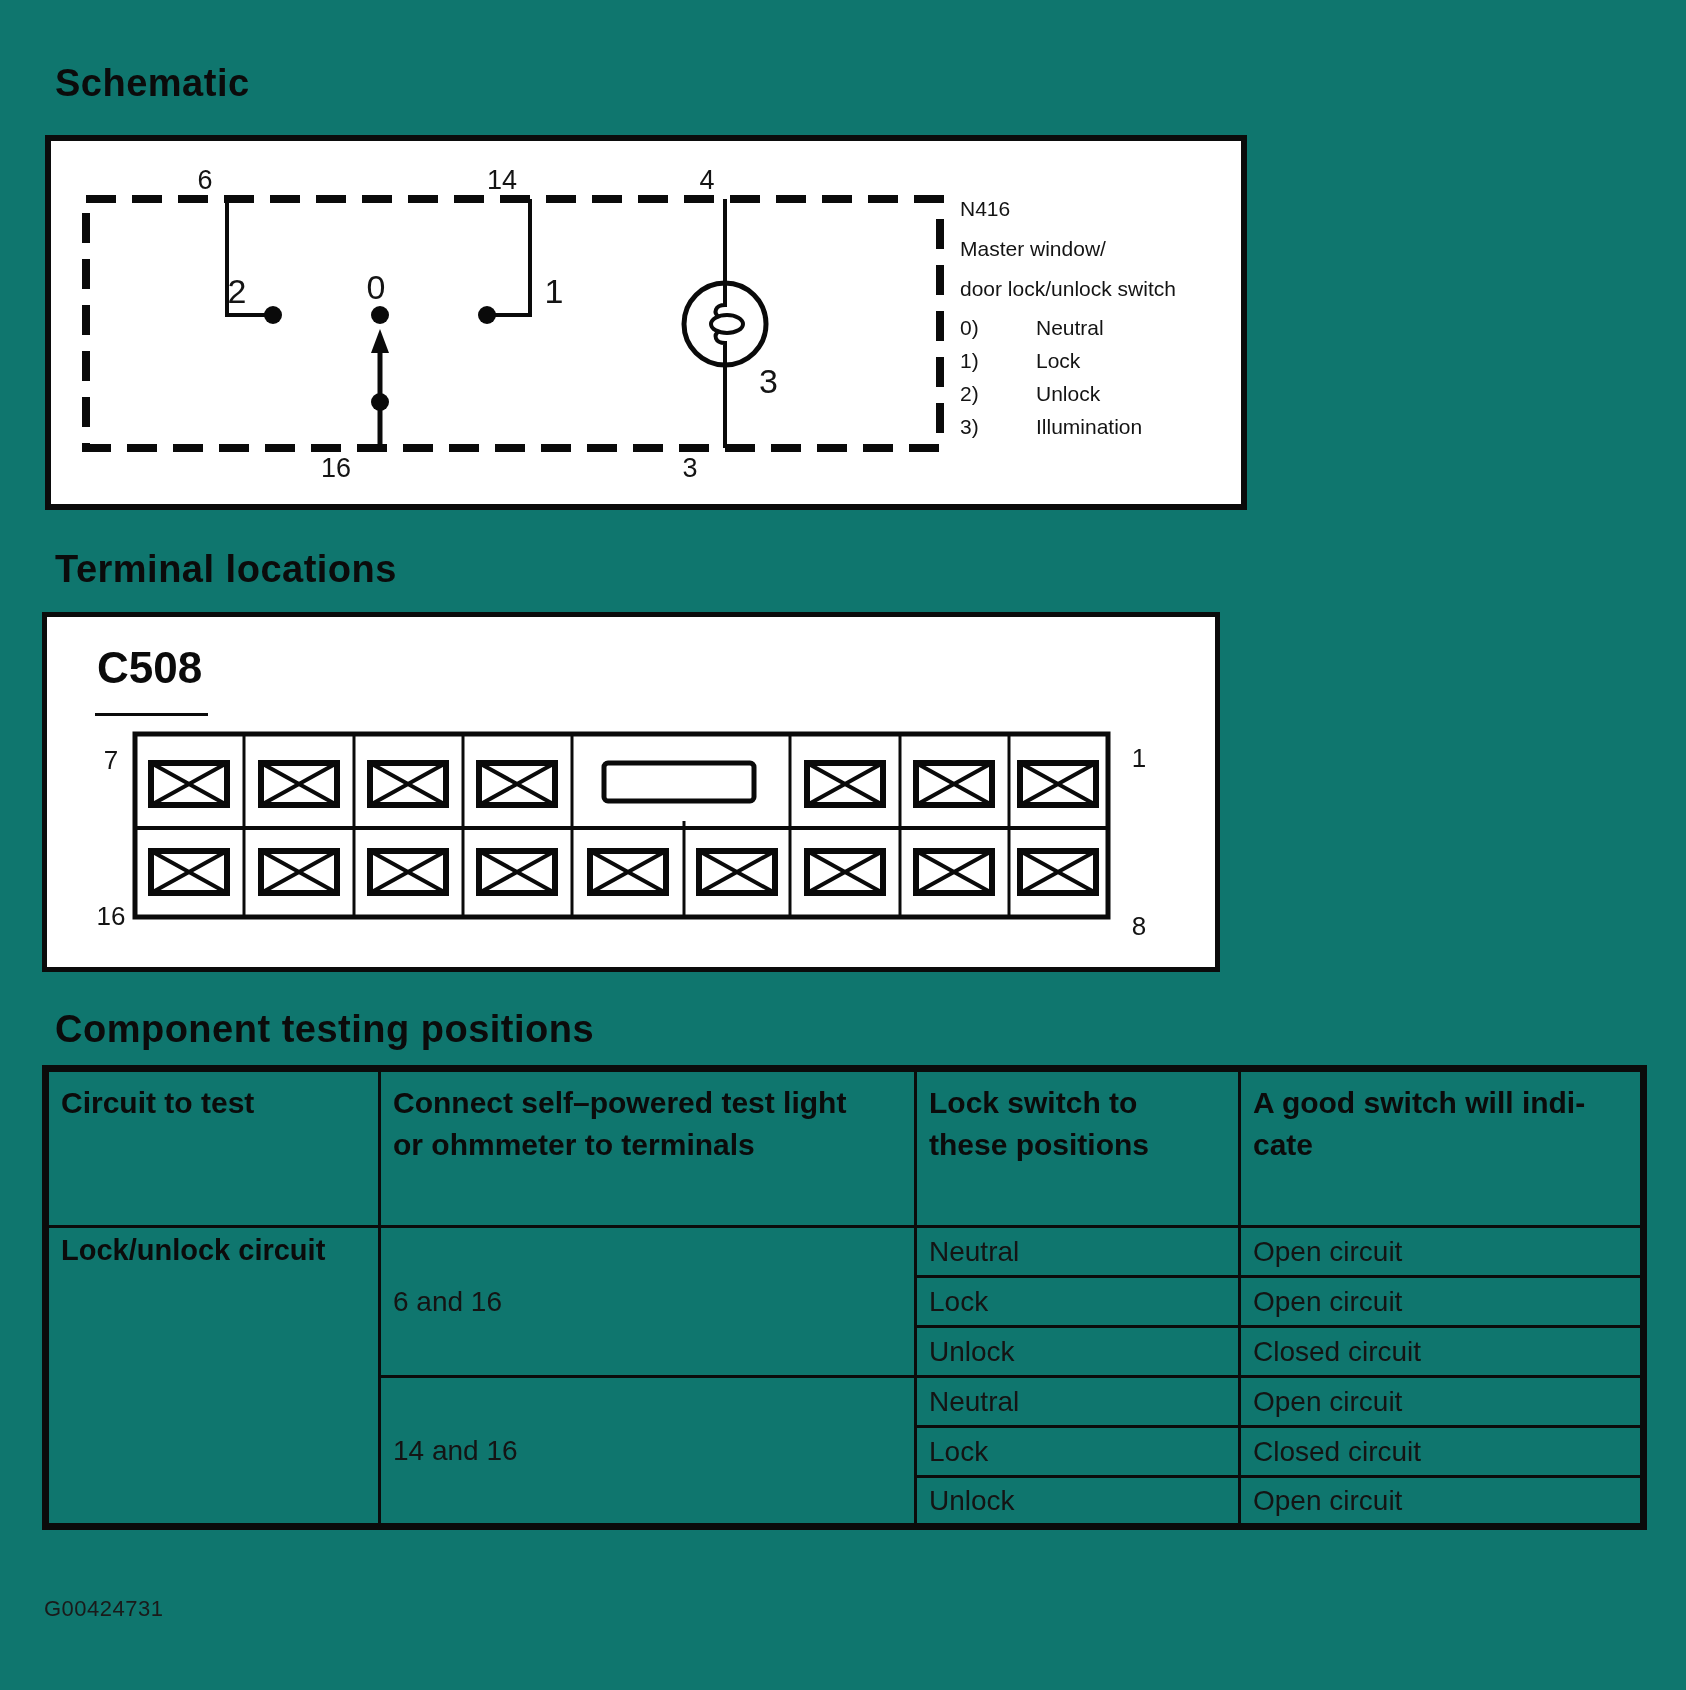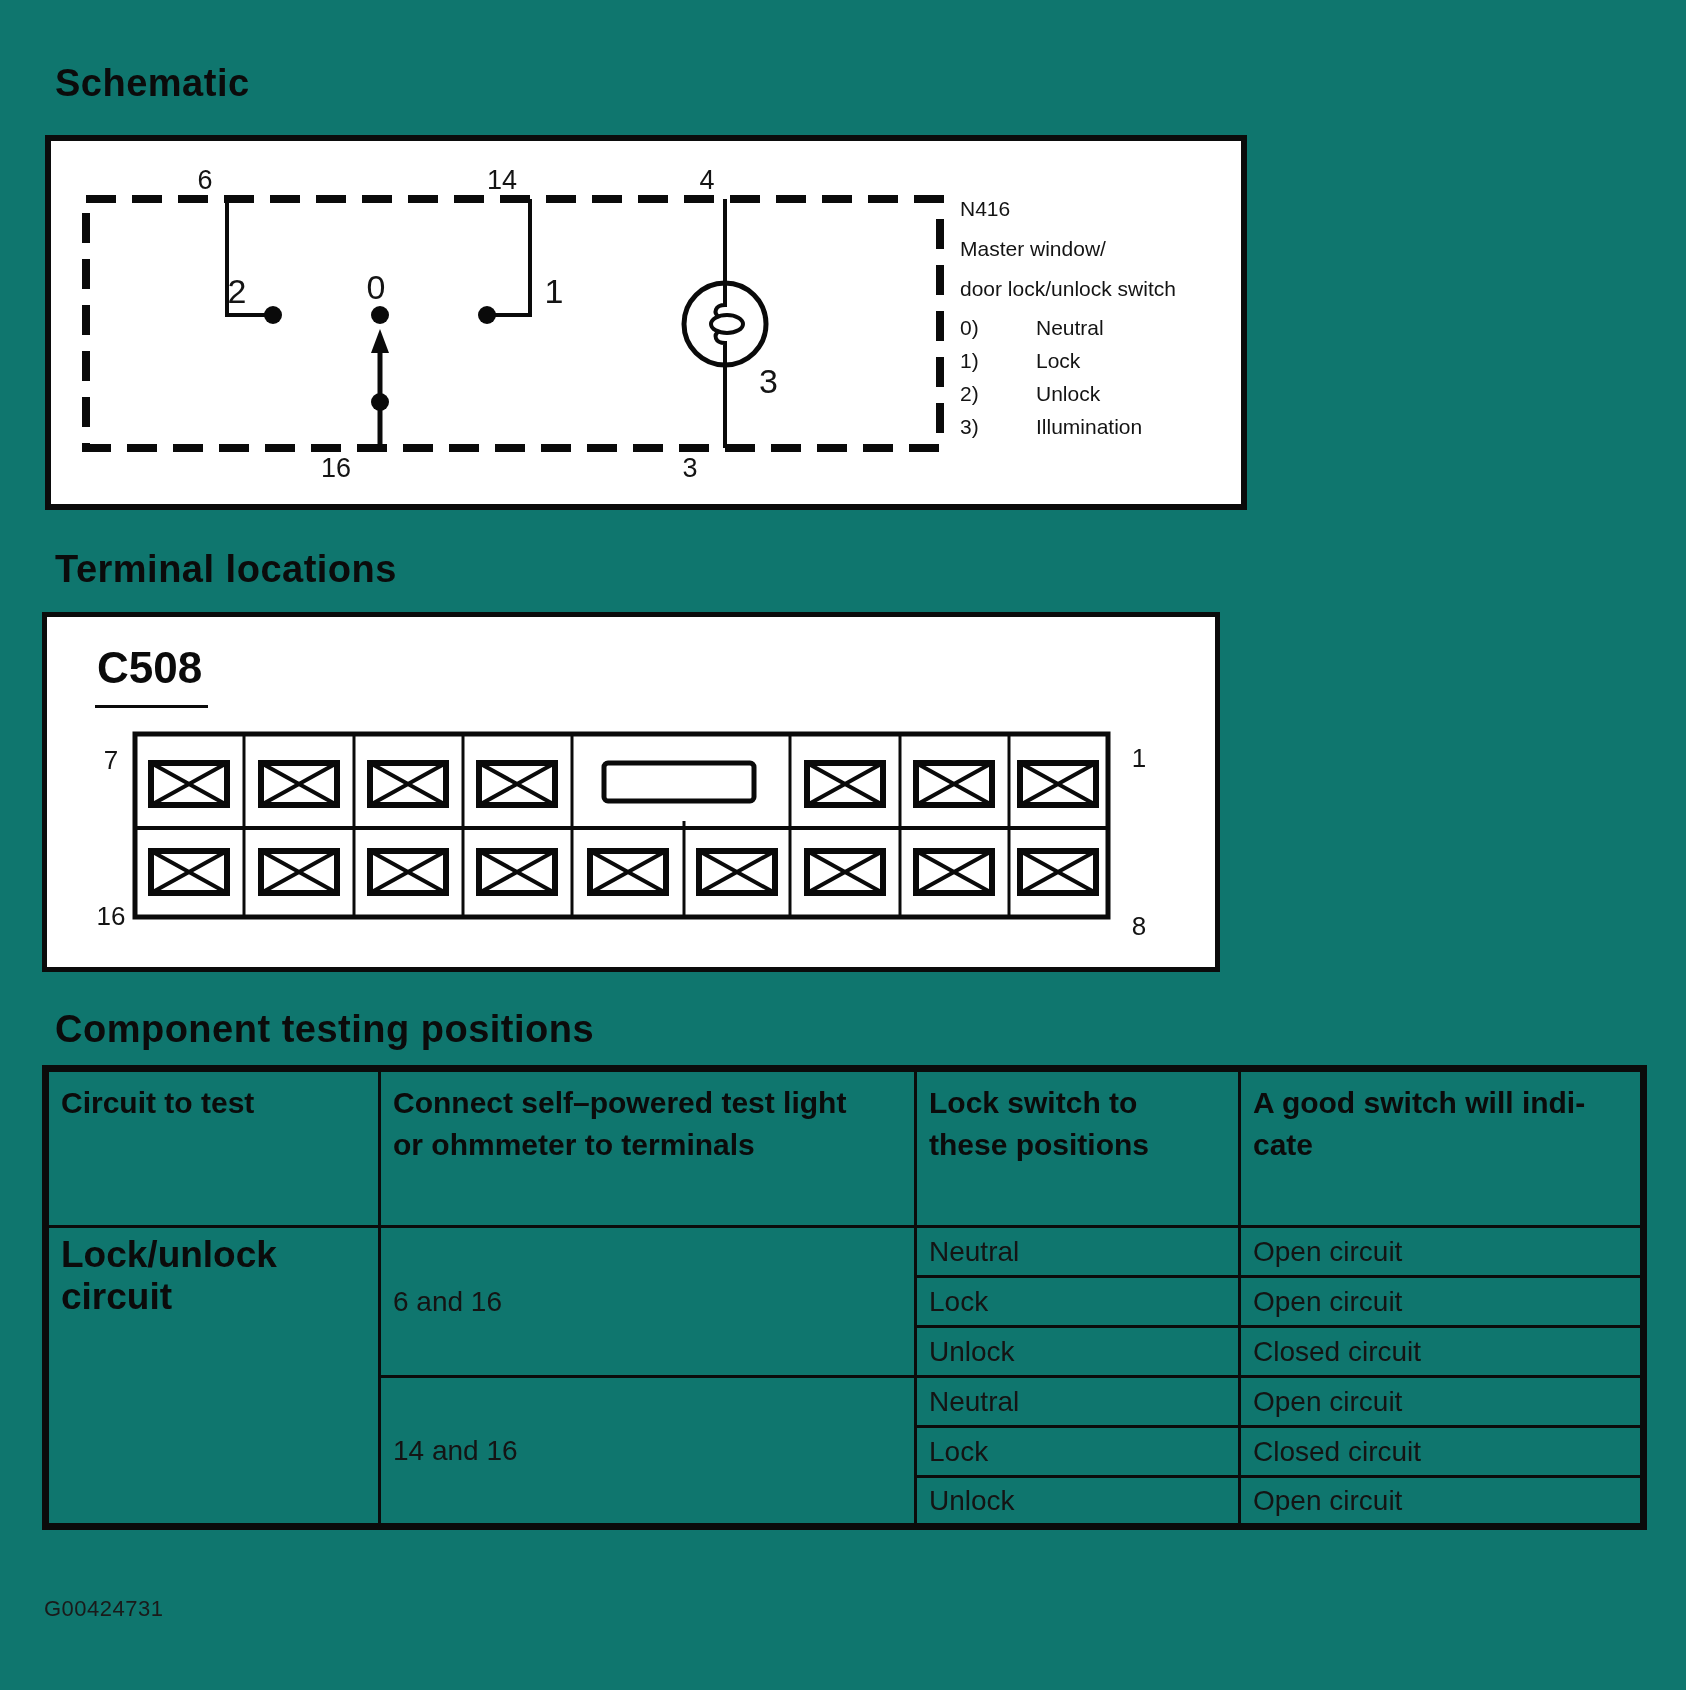--- a/index.html
+++ b/index.html
@@ -22,35 +22,35 @@
   .legend-items{line-height:33px;margin-top:2px;}
   .legend-row{display:flex;}
   .legend-num{width:76px;flex:0 0 76px;}
   
   .term-box{
     position:absolute;left:42px;top:612px;width:1168px;height:350px;
     border:5px solid #0b0b0b;background:#fff;
   }
   .connector-id{
     position:absolute;left:48px;top:26px;font-size:44px;font-weight:bold;color:#0b0b0b;
-    border-bottom:3px solid #0b0b0b;padding:0 6px 12px 2px;
+    border-bottom:3px solid #0b0b0b;padding:0 6px 20px 2px;
   }
   
   .test-table{
     position:absolute;left:42px;top:1065px;border-collapse:collapse;table-layout:fixed;
     font-size:28px;color:#141414;
   }
   .test-table td,.test-table th{
     border:3px solid #0b0b0b;padding:6px 12px;text-align:left;overflow:hidden;
   }
   .test-table{border:7px solid #0b0b0b;}
   .test-table th{font-size:30px;font-weight:bold;vertical-align:top;line-height:1.4;padding-top:10px;color:#0b0b0b;}
   .hrow{height:158px;}
   .brow{height:50px;}
-  .cell-top{vertical-align:top;font-weight:bold;font-size:37px;padding-top:14px;color:#0b0b0b;}
+  .cell-top{vertical-align:top;font-weight:bold;font-size:29px;padding-top:14px;color:#0b0b0b;}
   .cell-mid{vertical-align:middle;}
   .footer-code{
     position:absolute;left:44px;top:1596px;font-size:22px;color:#1a1a1a;letter-spacing:0.5px;
   }
   svg text{font-family:"Liberation Sans","DejaVu Sans",sans-serif;fill:#141414;}
 </style>
 </head>
 <body>
 
 <div id="canvas">

